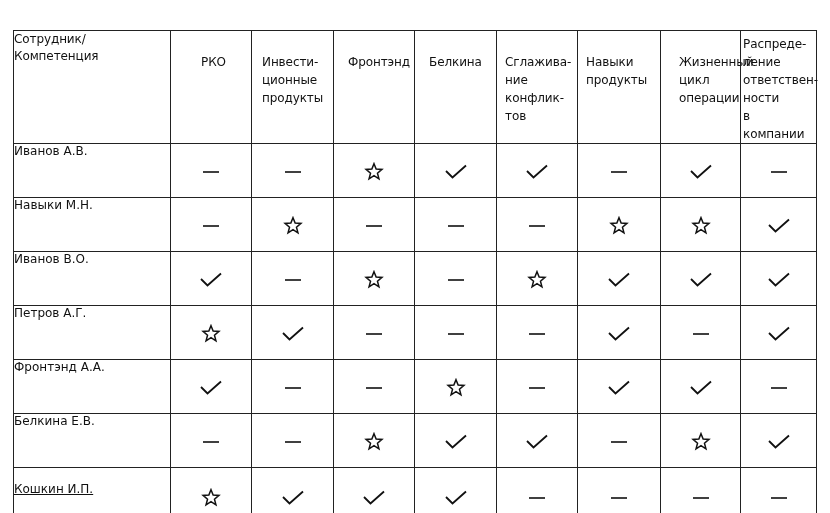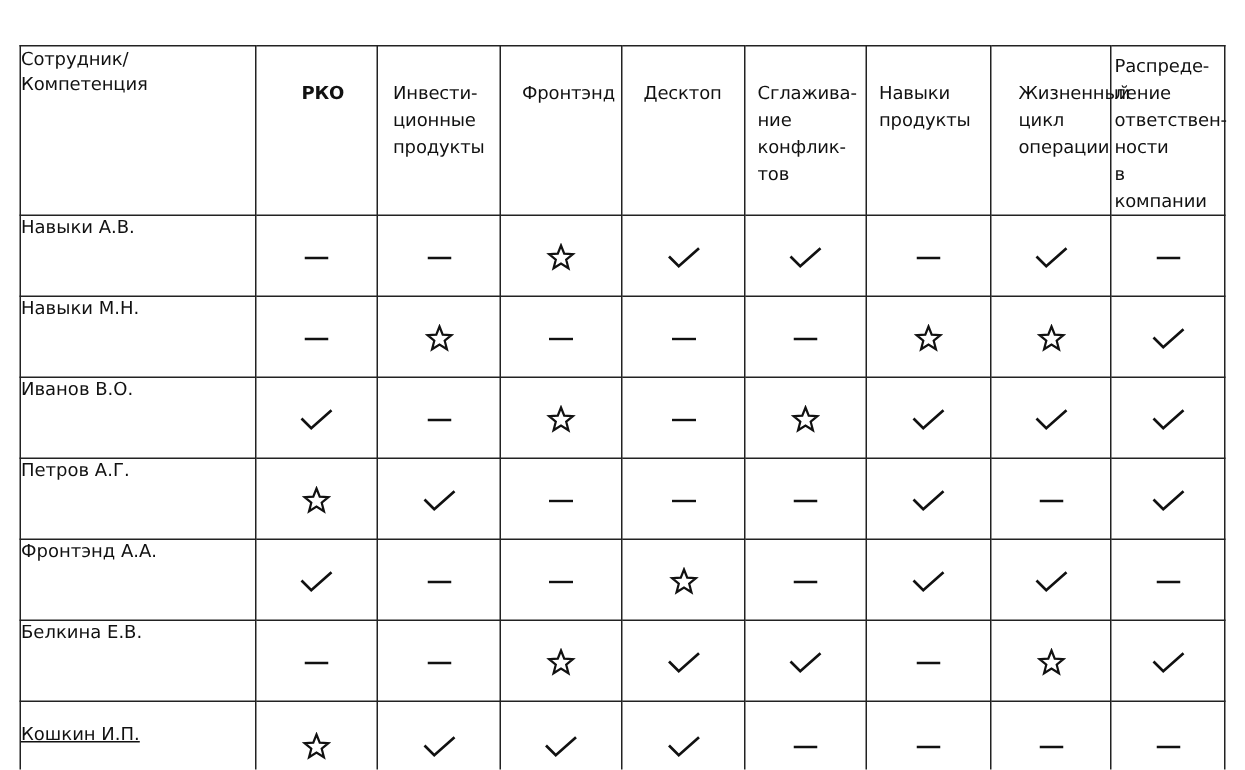--- a/index.html
+++ b/index.html
@@ -5,21 +5,21 @@
   html, body { margin: 0; padding: 0; background: #ffffff; }
   body { width: 830px; height: 513px; position: relative; overflow: hidden;
          font-family: "DejaVu Sans", sans-serif; color: #111; }
   table.matrix { position: absolute; left: 13px; top: 30px; border-collapse: collapse;
                  table-layout: fixed; width: 803px; }
   table.matrix td, table.matrix th { border: 1.6px solid #222; padding: 0; }
   th { font-weight: normal; font-size: 12px; line-height: 18px; text-align: left;
        vertical-align: top; height: 106px; letter-spacing: -0.1px; }
   th.first { padding: 22px 0 0 30px; line-height: 17px; }
   th .h { display: block; padding: 22px 4px 0 10px; white-space: pre-line; }
-  th.c-rko .h { padding-left: 30px; font-weight: bold; }
+  th.c-rko .h { padding-left: 30px; }
   th.c-front .h { padding-left: 8px; text-align: right; }
   th.c-desk .h { padding-left: 14px; }
   th.c-life .h { padding-left: 3px; margin-left: 15px; }
   th.c-dist .h { padding: 4px 2px 0 2px; }
   th.c-smooth .h { padding-left: 8px; }
   tr.row td { height: 53px; }
   tr.row:last-child td { height: 43px; text-decoration: underline; }
   td.name { font-size: 12px; padding-left: 30px; vertical-align: top; padding-top: 20px; }
   tr.row:last-child td.name { padding-top: 14px; }
   td.cell { text-align: center; vertical-align: middle; }
@@ -55,21 +55,21 @@
         </th>
       <th>
           <span class="h">Инвести-
 ционные
 продукты</span>
         </th>
       <th class="c-front">
           <span class="h">Фронтэнд</span>
         </th>
       <th class="c-desk">
-          <span class="h">Десктоп</span>
+          <span class="h">Белкина</span>
         </th>
       <th class="c-smooth">
           <span class="h">Сглажива-
 ние
 конфлик-
 тов</span>
         </th>
       <th class="c-smooth">
           <span class="h">Навыки
 продукты</span>
@@ -83,21 +83,21 @@
           <span class="h">Распреде-
 ление
 ответствен-
 ности
 в компании</span>
         </th>
     </tr>
   </thead>
   <tbody id="matrix-body">
       <tr class="row">
-        <td class="name">Навыки А.В.</td>
+        <td class="name">Иванов А.В.</td>
         <td class="cell"><span><svg width="16" height="4" viewBox="0 0 16 4">
               <line x1="0" y1="2" x2="16" y2="2" stroke="#111" stroke-width="1.6"></line>
             </svg></span></td>
         <td class="cell"><span><svg width="16" height="4" viewBox="0 0 16 4">
               <line x1="0" y1="2" x2="16" y2="2" stroke="#111" stroke-width="1.6"></line>
             </svg></span></td>
         <td class="cell"><span><svg width="20" height="19" viewBox="0 0 24 23">
               <path d="M12 2 L14.6 8.6 L21.6 9 L16.2 13.5 L18 20.4 L12 16.6 L6 20.4 L7.8 13.5 L2.4 9 L9.4 8.6 Z" fill="none" stroke="#111" stroke-width="1.8" stroke-linejoin="miter"></path>
             </svg></span></td>
         <td class="cell"><span><svg width="24" height="16" viewBox="0 0 24 16">

